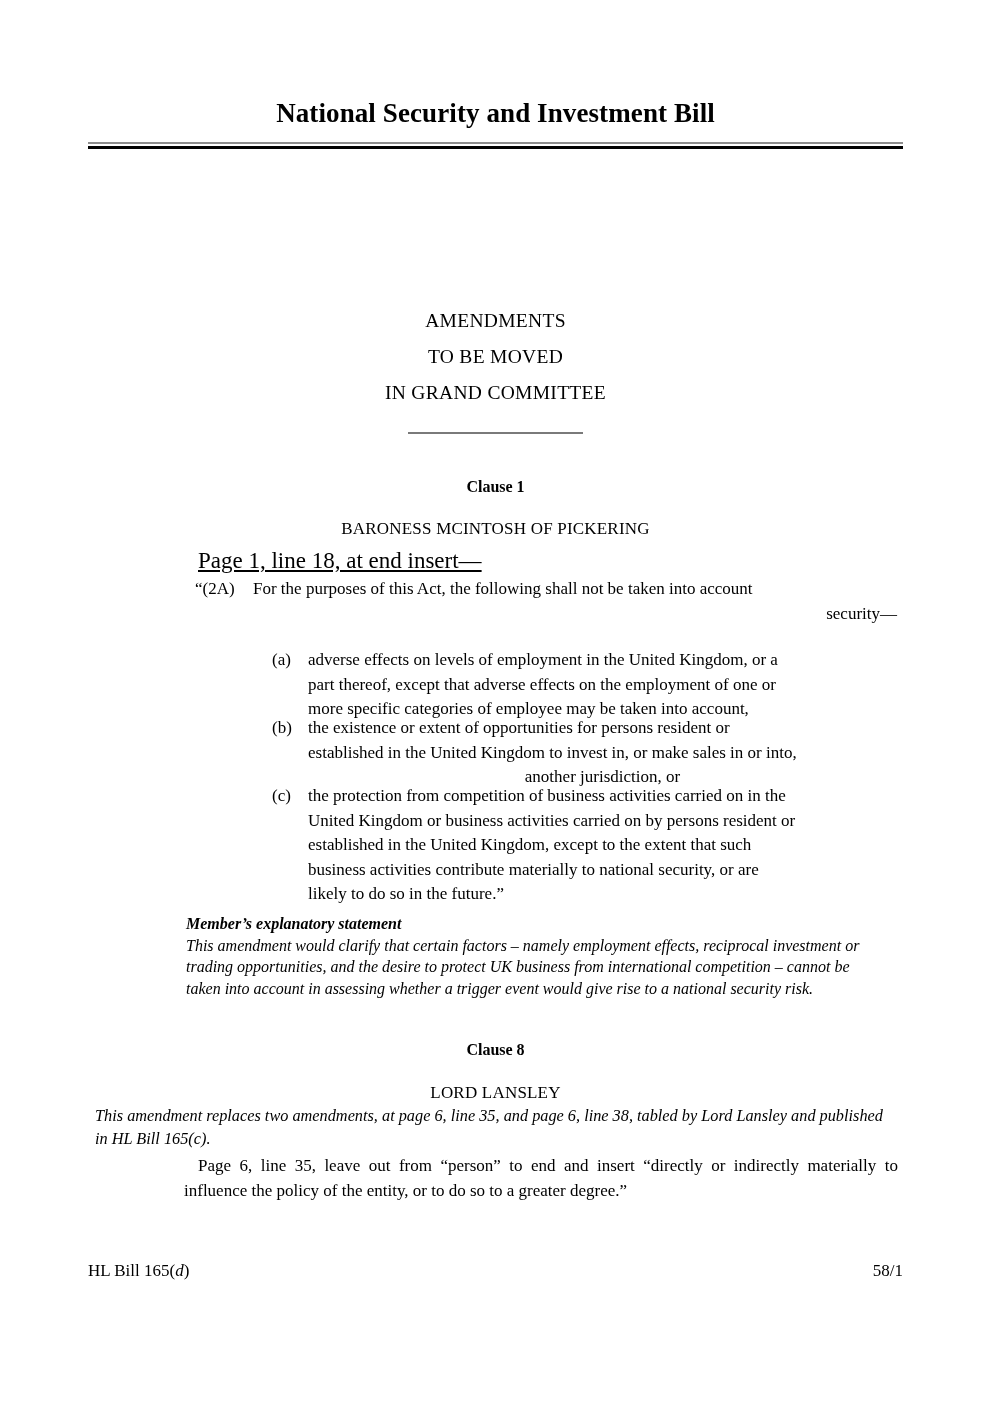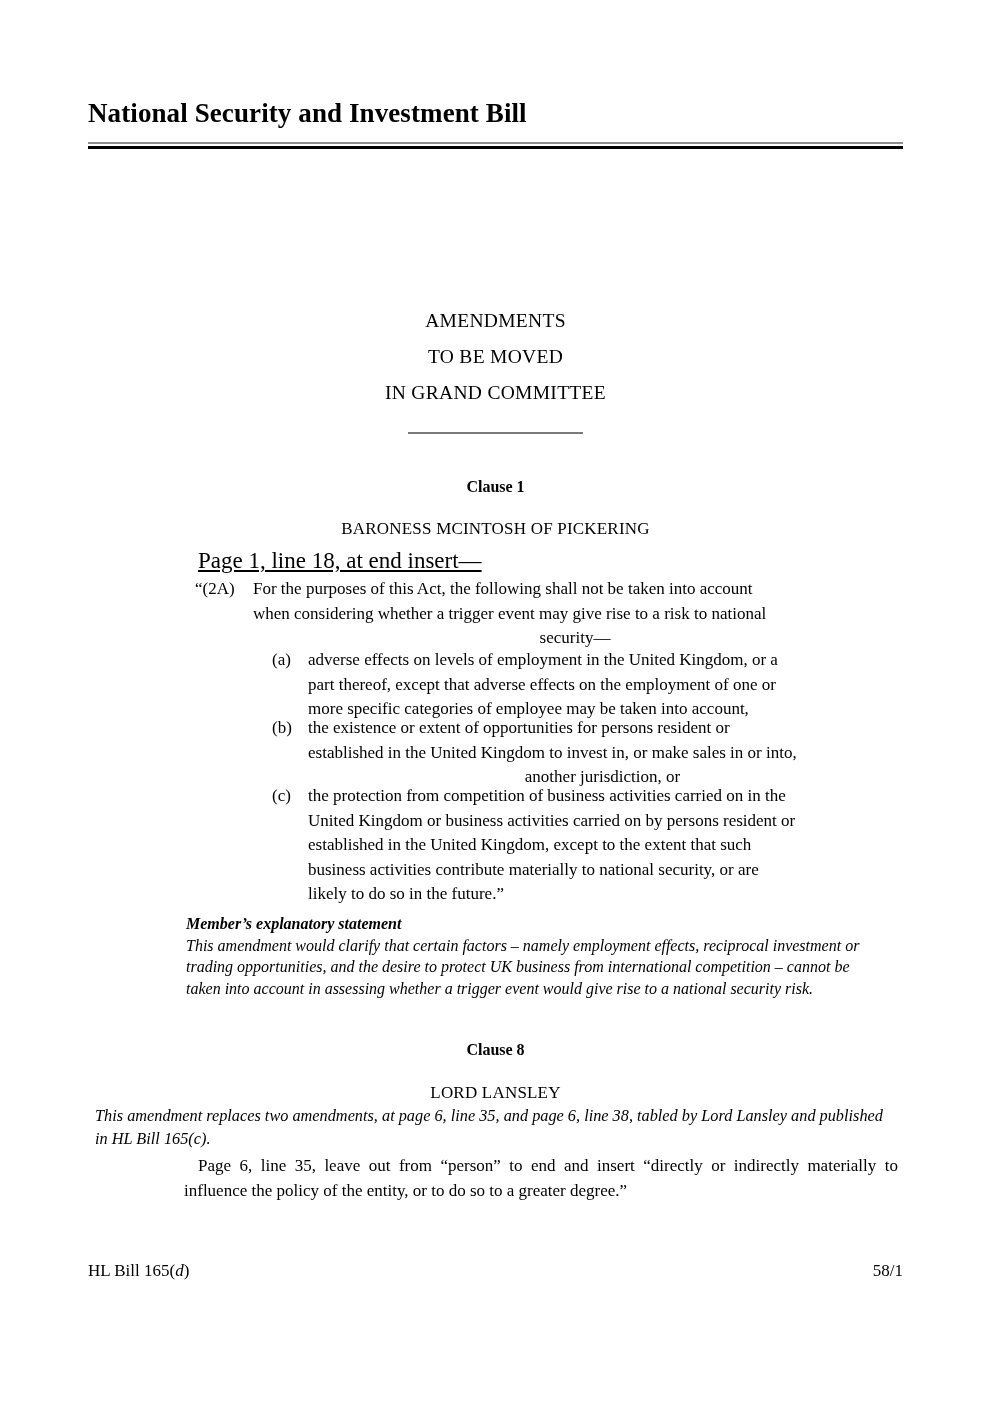--- a/index.html
+++ b/index.html
@@ -23,20 +23,21 @@
   
   .title-block {
     position: absolute;
     left: 88px;
     top: 98px;
     width: 815px;
   }
   .doc-title {
     font-size: 27px;
     font-weight: bold;
+    text-align: center;
     letter-spacing: 0.1px;
     line-height: 1.18;
     margin: 0;
   }
   .rule-double {
     margin-top: 12px;
     width: 100%;
   }
   .rule-thin {
     height: 2px;
@@ -196,22 +197,21 @@
 
   <div class="clause-title" style="top:478px;">Clause 1</div>
   <div class="member-name" style="top:519px;">BARONESS MCINTOSH OF PICKERING</div>
 
   <div class="body-line" style="left:198px; top:549px;">Page 1, line 18, at end insert—</div>
 
   <div class="hang" style="left:195px; top:577px; width:702px;">
     <span class="marker" style="width:58px;">“(2A)</span>
     <span class="content">
       <span>For the purposes of this Act, the following shall not be taken into account</span>
-      <span>when considering whether a trigger event may give rise to a risk to national</span>
-      <span style="text-align:center;">security—</span>
+      <span style="text-align:right;">security—</span>
     </span>
   </div>
 
   <div class="hang" style="left:272px; top:648px; width:625px;">
     <span class="marker" style="width:36px;">(a)</span>
     <span class="content">
       <span>adverse effects on levels of employment in the United Kingdom, or a</span>
       <span>part thereof, except that adverse effects on the employment of one or</span>
       <span style="text-align:left;">more specific categories of employee may be taken into account,</span>
     </span>

